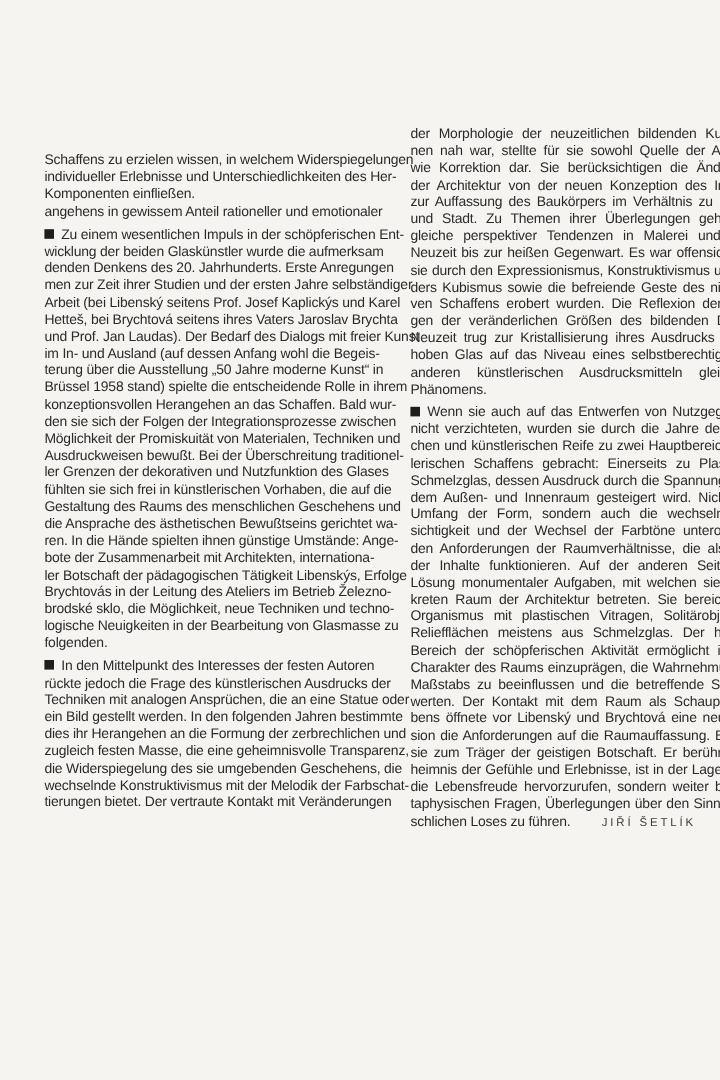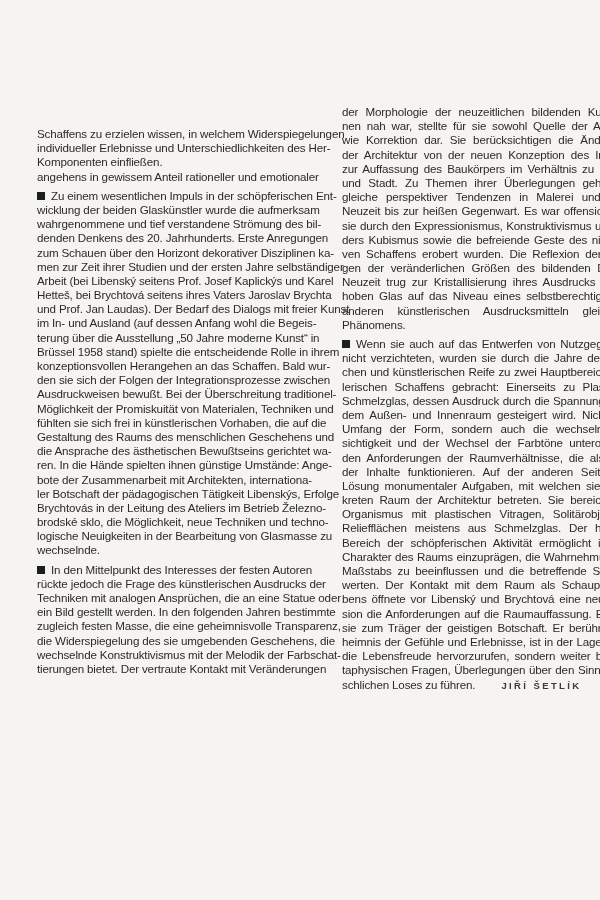--- a/index.html
+++ b/index.html
@@ -56,69 +56,69 @@
       width: 8px;
       height: 8px;
       background: #1e1e1e;
       margin-right: 6px;
       vertical-align: 0px;
     }
     .author {
       display: inline-block;
       margin-left: 26px;
       font-size: 9.5px;
-      font-weight: bold;
+      font-weight: normal;
       letter-spacing: 2.4px;
       color: #3a3a3a;
     }
   </style>
 </head>
 <body>
 
 <div class="page">
   <div class="column col-left" id="col-left">
       <div class="para">
         <span class="line justify"><span>Schaffens zu erzielen wissen, in welchem Widerspiegelungen</span></span>
         <span class="line justify"><span>individueller Erlebnisse und Unterschiedlichkeiten des Her-</span></span>
         <span class="line"><span>Komponenten einfließen.</span></span>
         <span class="line justify"><span>angehens in gewissem Anteil rationeller und emotionaler</span></span>
       </div>
       <div class="para">
         <span class="line justify"><span class="bullet"></span><span>Zu einem wesentlichen Impuls in der schöpferischen Ent-</span></span>
         <span class="line justify"><span>wicklung der beiden Glaskünstler wurde die aufmerksam</span></span>
-        <span class="line justify"><span>wahrgenommene und tief verstandene Strömung des bil-</span></span>
         <span class="line justify"><span>denden Denkens des 20. Jahrhunderts. Erste Anregungen</span></span>
-        <span class="line justify"><span>zum Schauen über den Horizont dekorativer Disziplinen ka-</span></span>
         <span class="line justify"><span>men zur Zeit ihrer Studien und der ersten Jahre selbständiger</span></span>
         <span class="line justify"><span>Arbeit (bei Libenský seitens Prof. Josef Kaplickýs und Karel</span></span>
         <span class="line justify"><span>Hetteš, bei Brychtová seitens ihres Vaters Jaroslav Brychta</span></span>
         <span class="line justify"><span>und Prof. Jan Laudas). Der Bedarf des Dialogs mit freier Kunst</span></span>
         <span class="line justify"><span>im In- und Ausland (auf dessen Anfang wohl die Begeis-</span></span>
         <span class="line justify"><span>terung über die Ausstellung „50 Jahre moderne Kunst“ in</span></span>
         <span class="line justify"><span>Brüssel 1958 stand) spielte die entscheidende Rolle in ihrem</span></span>
         <span class="line justify"><span>konzeptionsvollen Herangehen an das Schaffen. Bald wur-</span></span>
         <span class="line justify"><span>den sie sich der Folgen der Integrationsprozesse zwischen</span></span>
+        <span class="line justify"><span>Möglichkeit der Promiskuität von Materialen, Techniken und</span></span>
         <span class="line justify"><span>Ausdruckweisen bewußt. Bei der Überschreitung traditionel-</span></span>
-        <span class="line justify"><span>Möglichkeit der Promiskuität von Materialen, Techniken und</span></span>
+        <span class="line justify"><span>ler Grenzen der dekorativen und Nutzfunktion des Glases</span></span>
         <span class="line justify"><span>fühlten sie sich frei in künstlerischen Vorhaben, die auf die</span></span>
         <span class="line justify"><span>Gestaltung des Raums des menschlichen Geschehens und</span></span>
         <span class="line justify"><span>die Ansprache des ästhetischen Bewußtseins gerichtet wa-</span></span>
         <span class="line justify"><span>ren. In die Hände spielten ihnen günstige Umstände: Ange-</span></span>
         <span class="line justify"><span>bote der Zusammenarbeit mit Architekten, internationa-</span></span>
         <span class="line justify"><span>ler Botschaft der pädagogischen Tätigkeit Libenskýs, Erfolge</span></span>
         <span class="line justify"><span>Brychtovás in der Leitung des Ateliers im Betrieb Železno-</span></span>
         <span class="line justify"><span>brodské sklo, die Möglichkeit, neue Techniken und techno-</span></span>
         <span class="line justify"><span>logische Neuigkeiten in der Bearbeitung von Glasmasse zu</span></span>
-        <span class="line"><span>wechselnde.</span></span>
+        <span class="line"><span>folgenden.</span></span>
       </div>
       <div class="para">
         <span class="line justify"><span class="bullet"></span><span>In den Mittelpunkt des Interesses der festen Autoren</span></span>
         <span class="line justify"><span>rückte jedoch die Frage des künstlerischen Ausdrucks der</span></span>
         <span class="line justify"><span>Techniken mit analogen Ansprüchen, die an eine Statue oder</span></span>
         <span class="line justify"><span>ein Bild gestellt werden. In den folgenden Jahren bestimmte</span></span>
+        <span class="line justify"><span>dies ihr Herangehen an die Formung der zerbrechlichen und</span></span>
         <span class="line justify"><span>zugleich festen Masse, die eine geheimnisvolle Transparenz,</span></span>
         <span class="line justify"><span>die Widerspiegelung des sie umgebenden Geschehens, die</span></span>
         <span class="line justify"><span>wechselnde Konstruktivismus mit der Melodik der Farbschat-</span></span>
         <span class="line"><span>tierungen bietet. Der vertraute Kontakt mit Veränderungen</span></span>
       </div>
     </div>
   <div class="column col-right" id="col-right">
       <div class="para">
         <span class="line justify"><span>der Morphologie der neuzeitlichen bildenden Kunst, die</span></span>
         <span class="line justify"><span>nen nah war, stellte für sie sowohl Quelle der Anregung</span></span>

